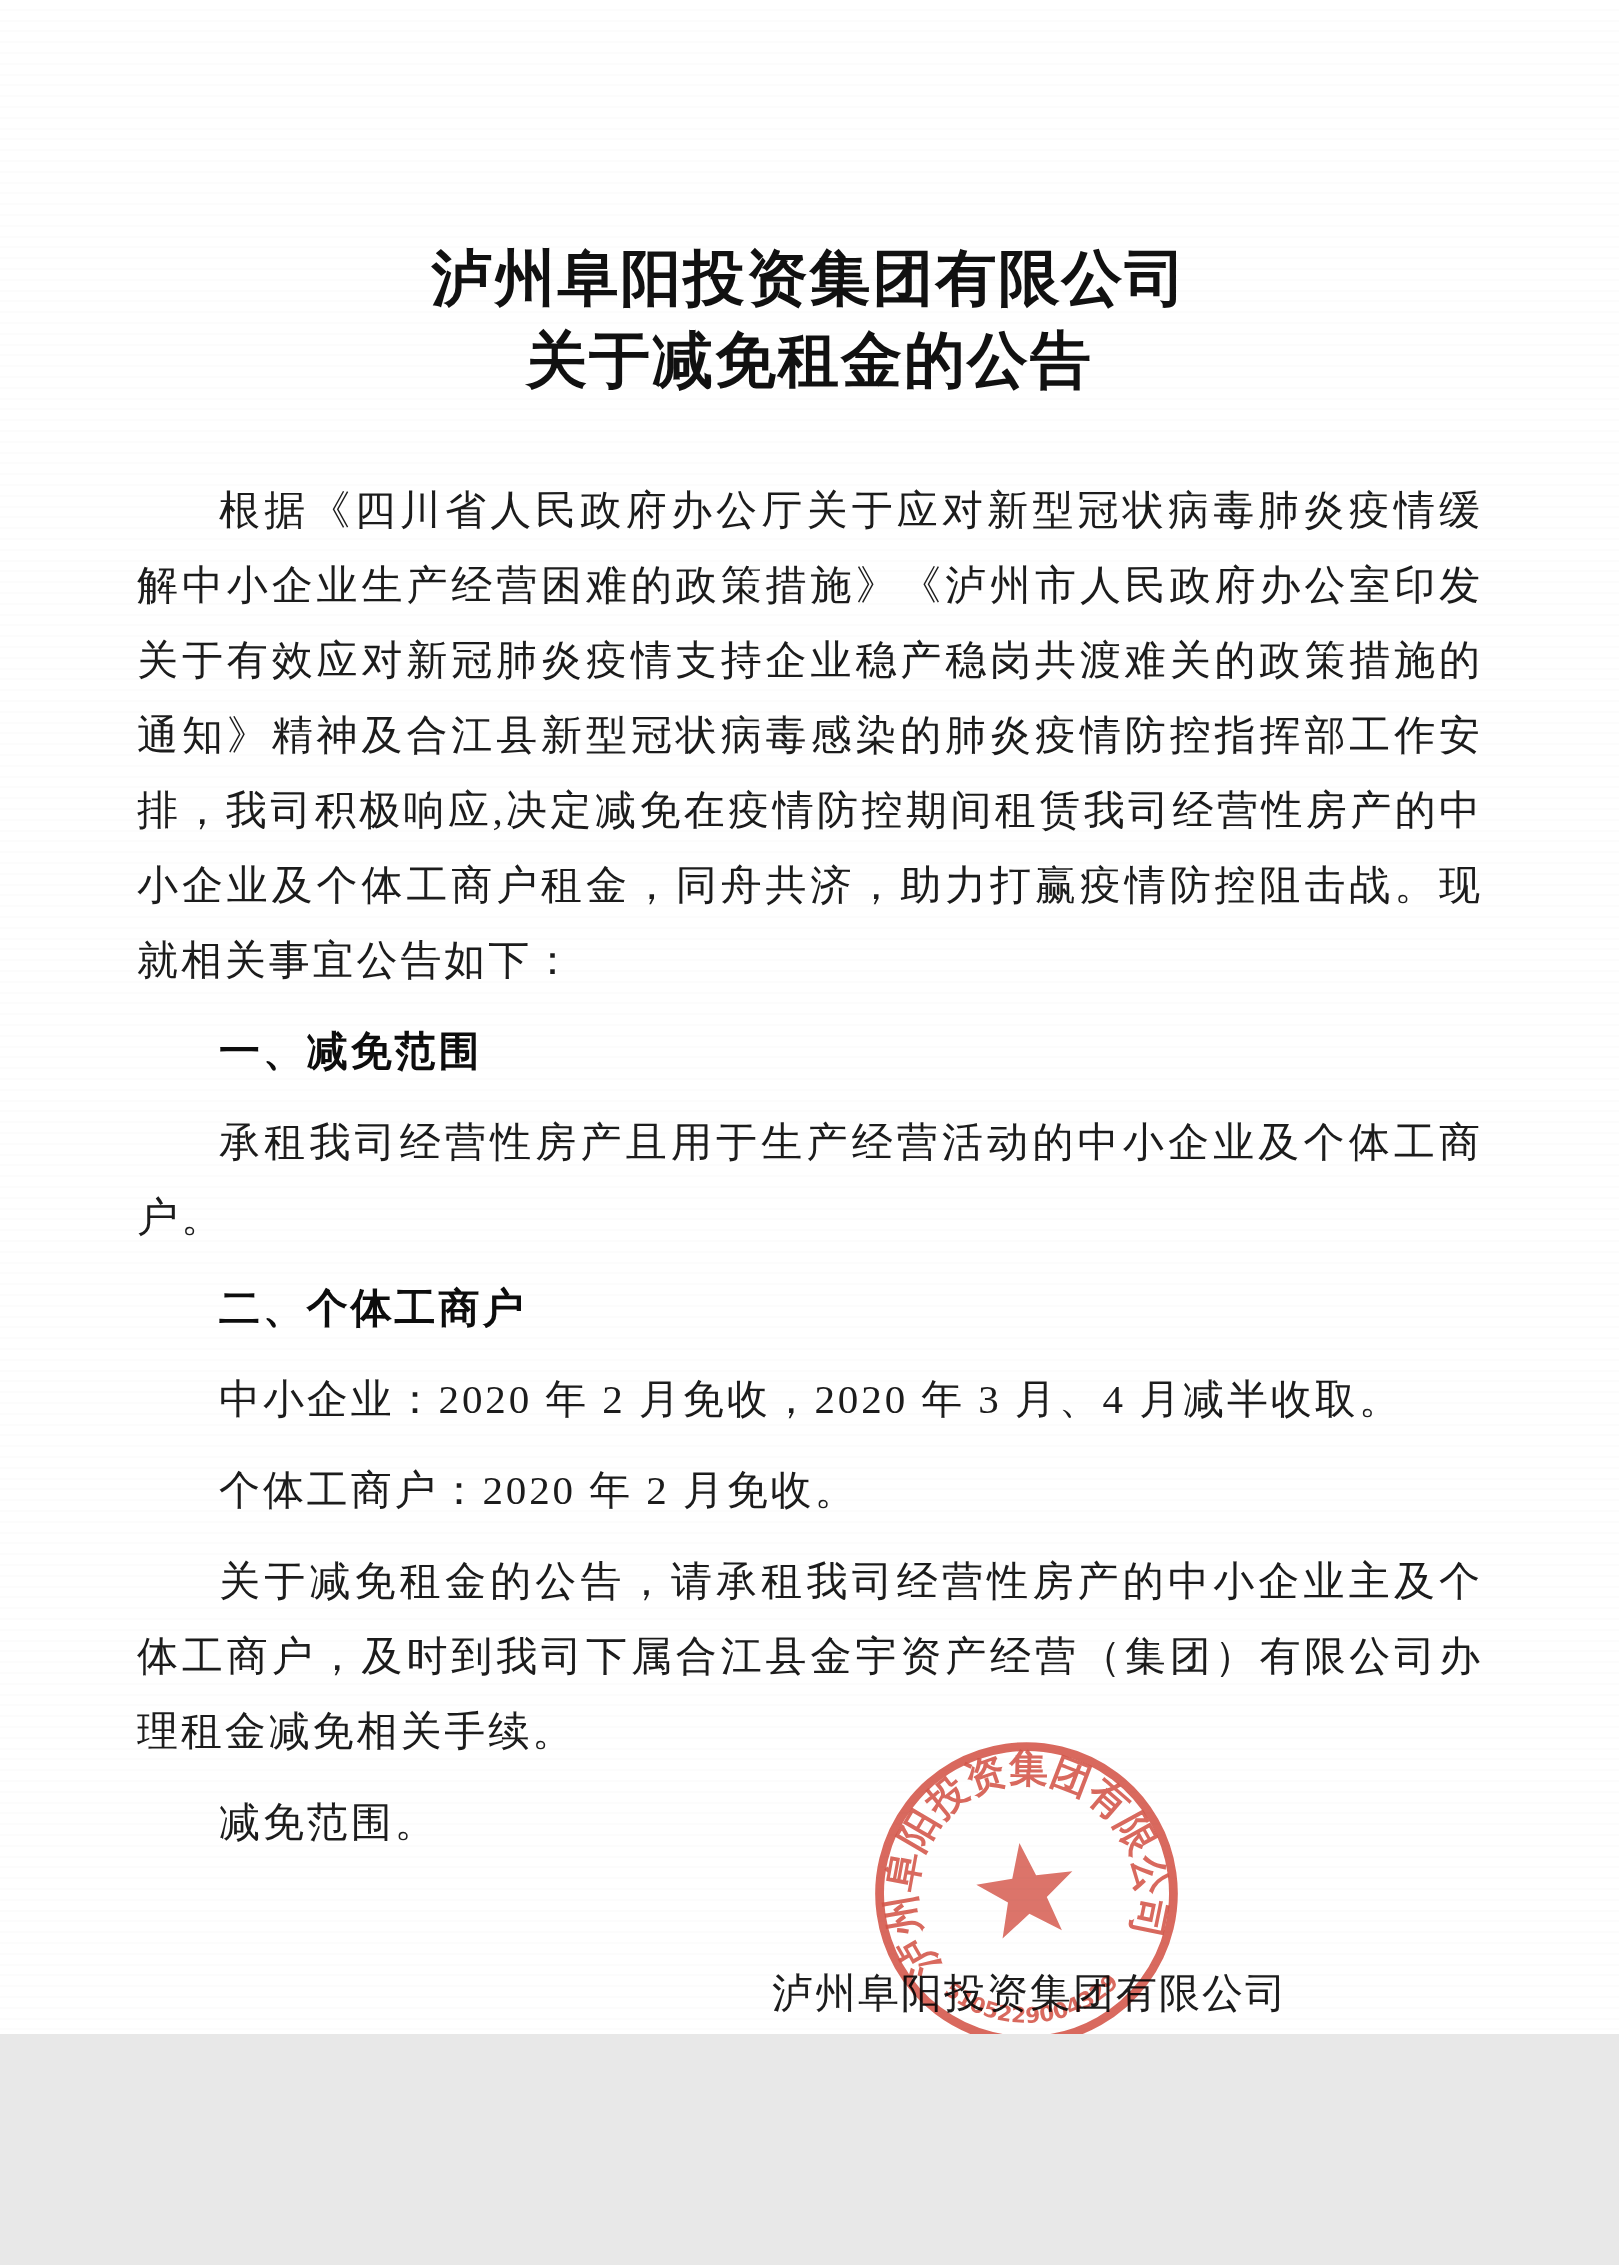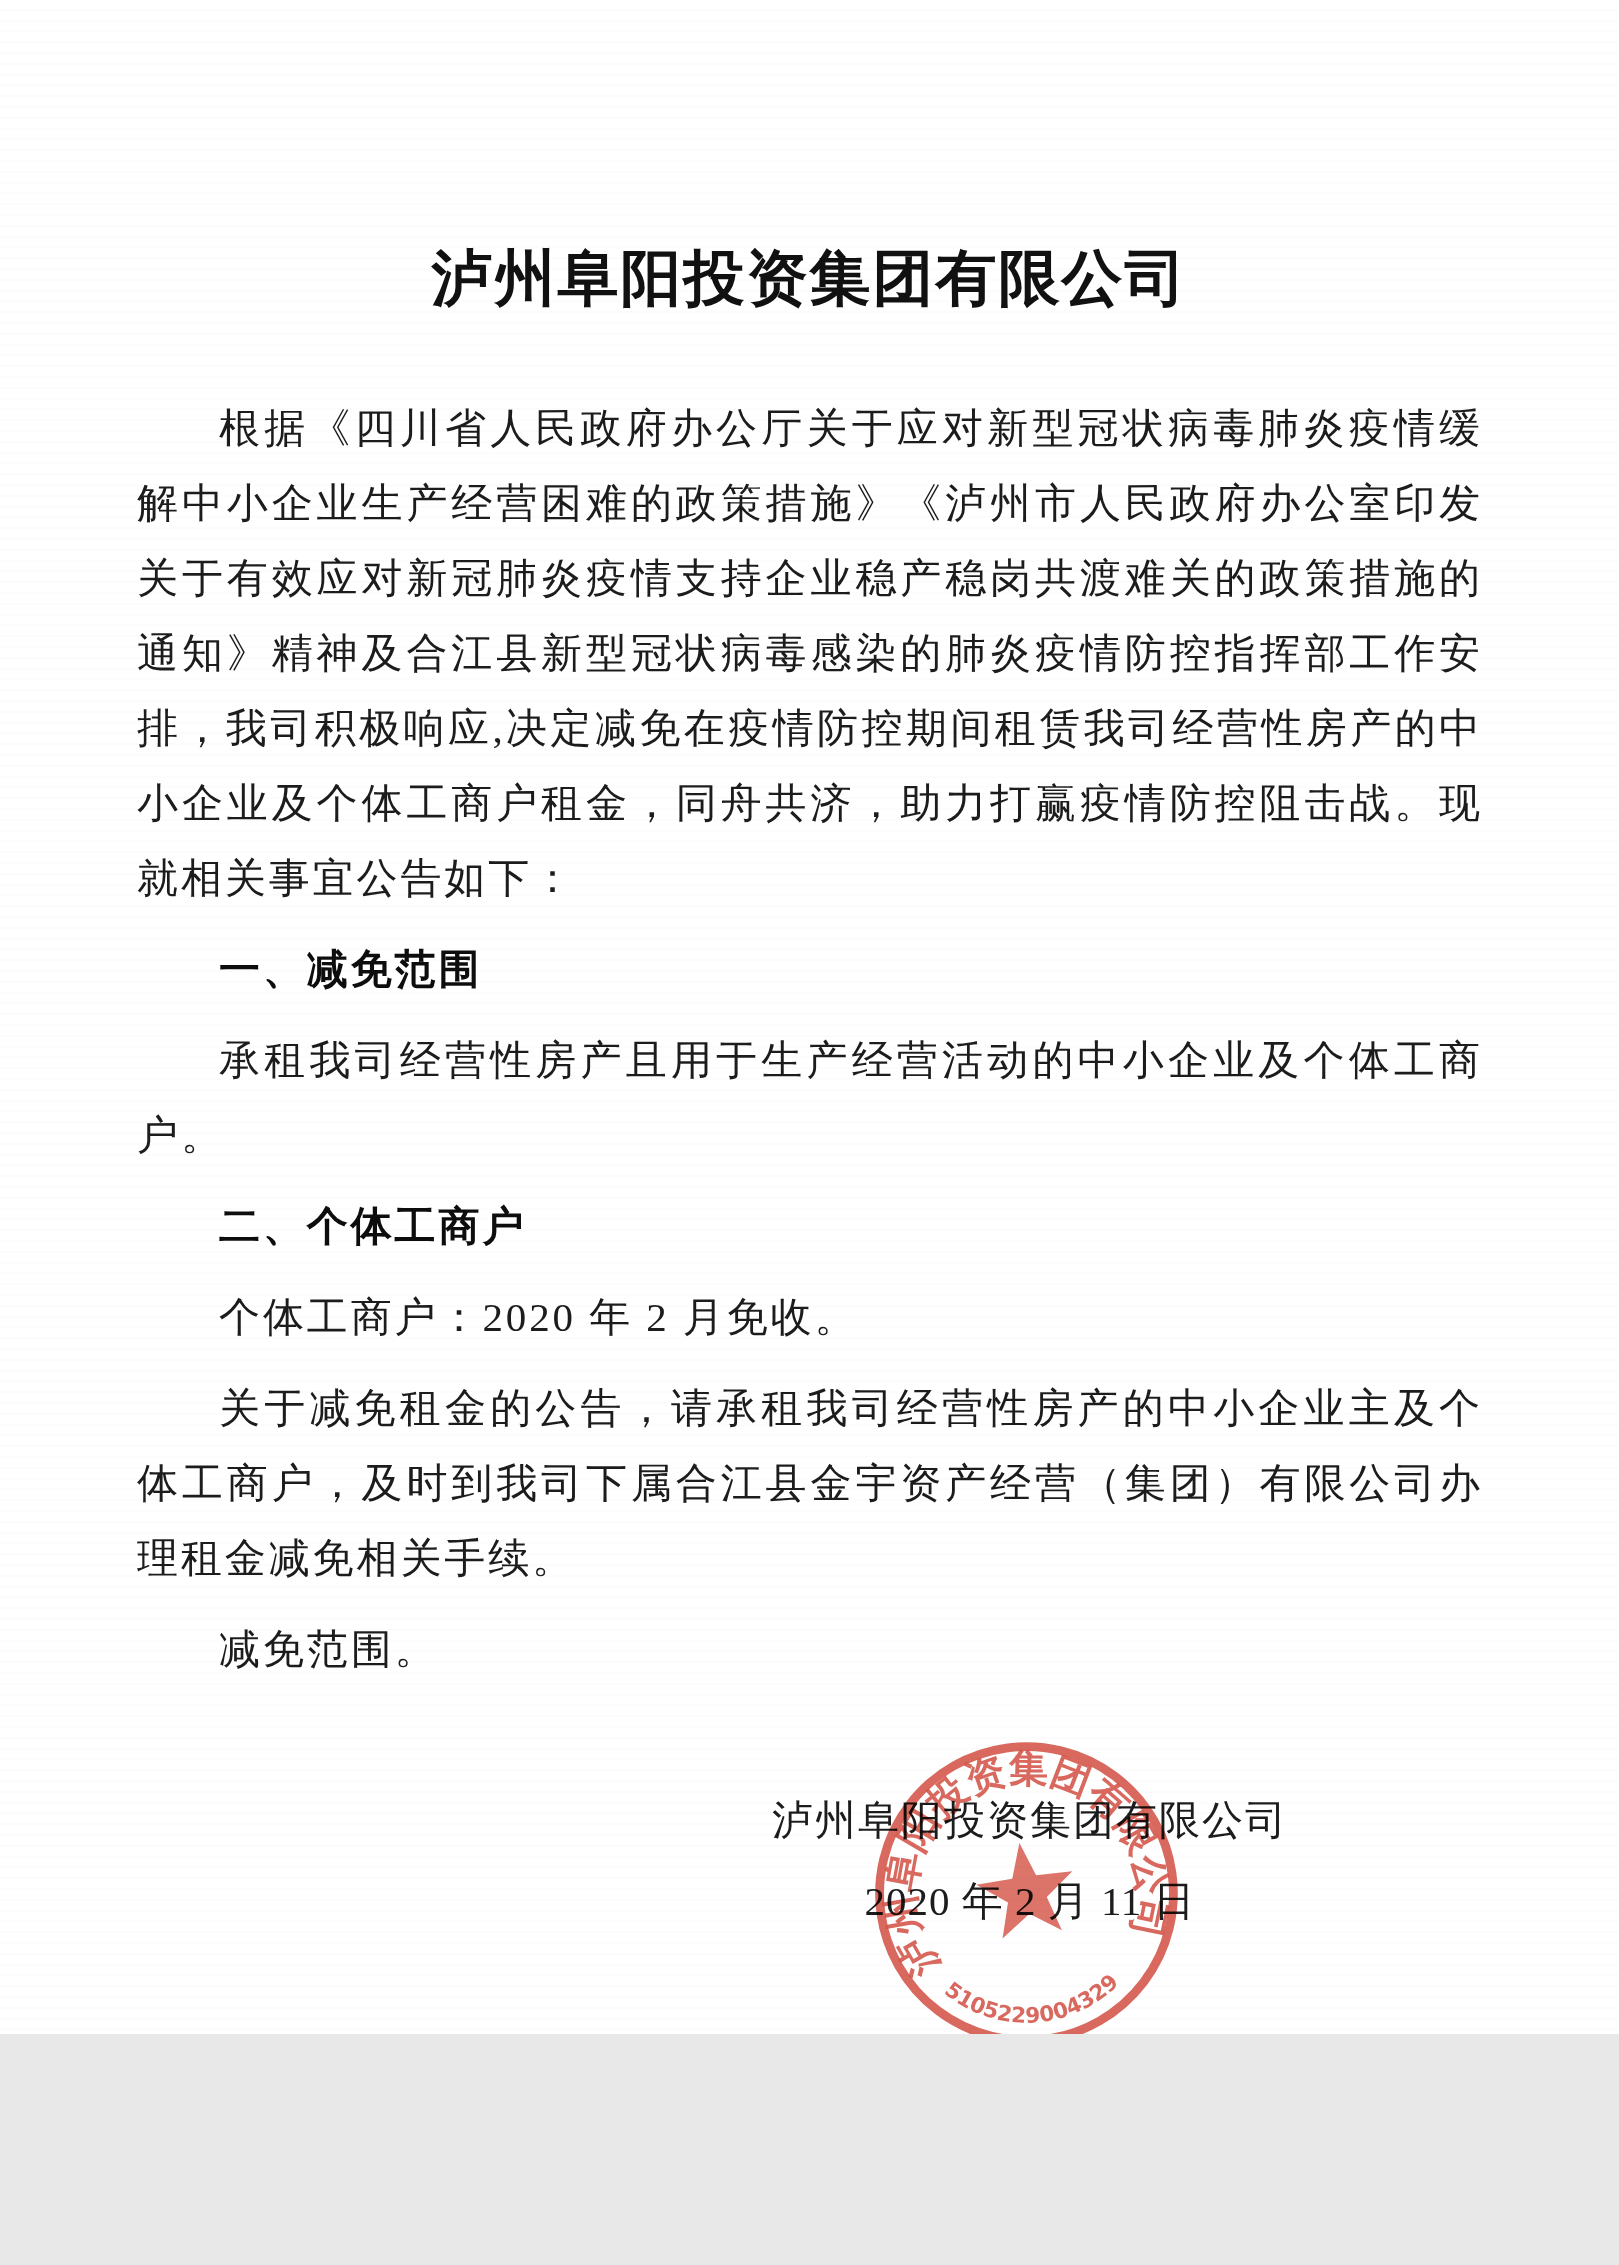--- a/index.html
+++ b/index.html
@@ -70,27 +70,29 @@
     letter-spacing:2px;
   }
 </style>
 </head>
 <body>
 
 <div class="page">
 
   <div class="title-block">
     <div>泸州阜阳投资集团有限公司</div>
+    <div>关于减免租金的公告</div>
   </div>
 
   <div class="doc-body">
     <p>根据《四川省人民政府办公厅关于应对新型冠状病毒肺炎疫情缓解中小企业生产经营困难的政策措施》《泸州市人民政府办公室印发关于有效应对新冠肺炎疫情支持企业稳产稳岗共渡难关的政策措施的通知》精神及合江县新型冠状病毒感染的肺炎疫情防控指挥部工作安排，我司积极响应,决定减免在疫情防控期间租赁我司经营性房产的中小企业及个体工商户租金，同舟共济，助力打赢疫情防控阻击战。现就相关事宜公告如下：</p>
     <p class="sec-heading">一、减免范围</p>
     <p>承租我司经营性房产且用于生产经营活动的中小企业及个体工商户。</p>
     <p class="sec-heading">二、个体工商户</p>
+    <p>中小企业：2020 年 2 月免收，2020 年 3 月、4 月减半收取。</p>
     <p>个体工商户：2020 年 2 月免收。</p>
     <p>关于减免租金的公告，请承租我司经营性房产的中小企业主及个体工商户，及时到我司下属合江县金宇资产经营（集团）有限公司办理租金减免相关手续。</p>
     <p>减免范围。</p>
 
     <div class="sig-block">
       <div class="sig-company">泸州阜阳投资集团有限公司</div>
       <div class="sig-date">2020 年 2 月 11 日</div>
     </div>
   </div>
 

